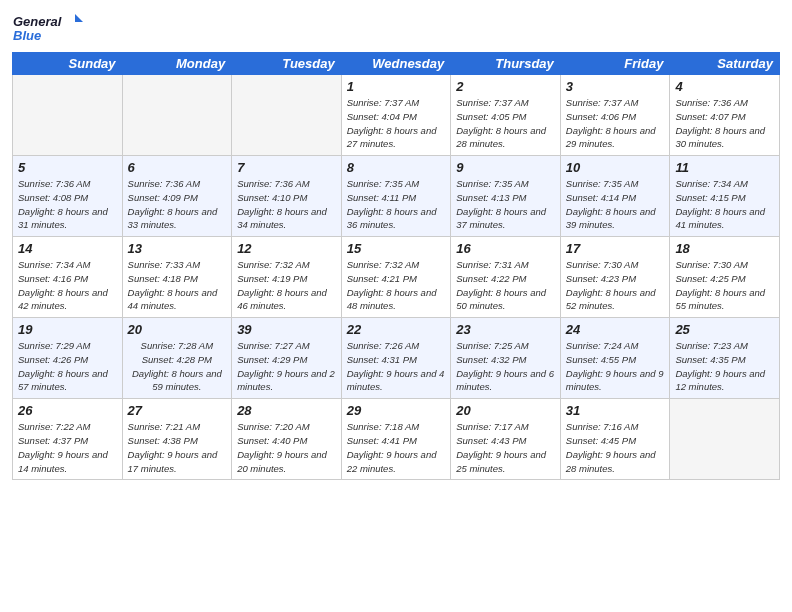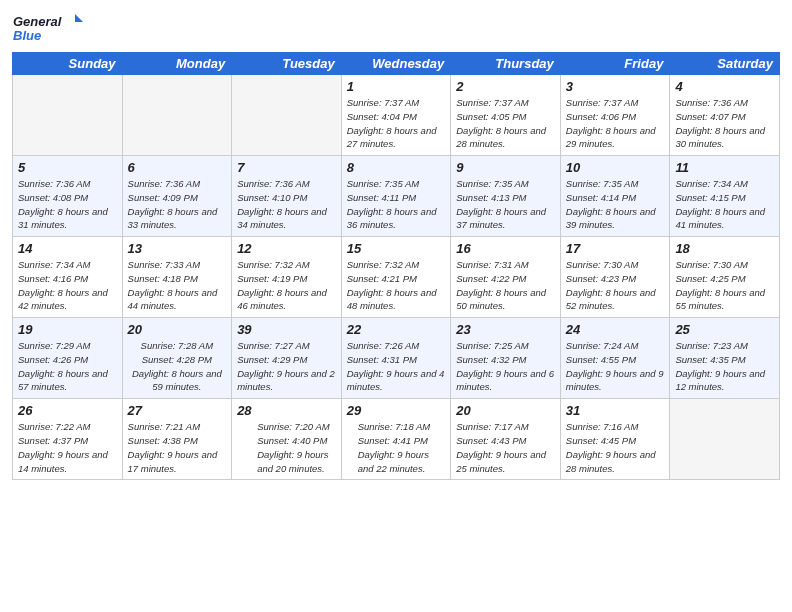--- a/index.html
+++ b/index.html
@@ -295,27 +295,27 @@
 Daylight: 9 hours and 14 minutes.</div>
           </td>
           <td>
             <span class="day-num">27</span>
             <div class="day-info" style="white-space: pre-line;">Sunrise: 7:21 AM
 Sunset: 4:38 PM
 Daylight: 9 hours and 17 minutes.</div>
           </td>
           <td>
             <span class="day-num">28</span>
-            <div class="day-info" style="white-space: pre-line; margin-left: 20px;">Sunrise: 7:20 AM
+            <div class="day-info" style="white-space: pre-line;">Sunrise: 7:20 AM
 Sunset: 4:40 PM
 Daylight: 9 hours and 20 minutes.</div>
           </td>
           <td>
             <span class="day-num">29</span>
-            <div class="day-info" style="white-space: pre-line; margin-left: 11px;">Sunrise: 7:18 AM
+            <div class="day-info" style="white-space: pre-line;">Sunrise: 7:18 AM
 Sunset: 4:41 PM
 Daylight: 9 hours and 22 minutes.</div>
           </td>
           <td>
             <span class="day-num">20</span>
             <div class="day-info" style="white-space: pre-line;">Sunrise: 7:17 AM
 Sunset: 4:43 PM
 Daylight: 9 hours and 25 minutes.</div>
           </td>
           <td>

